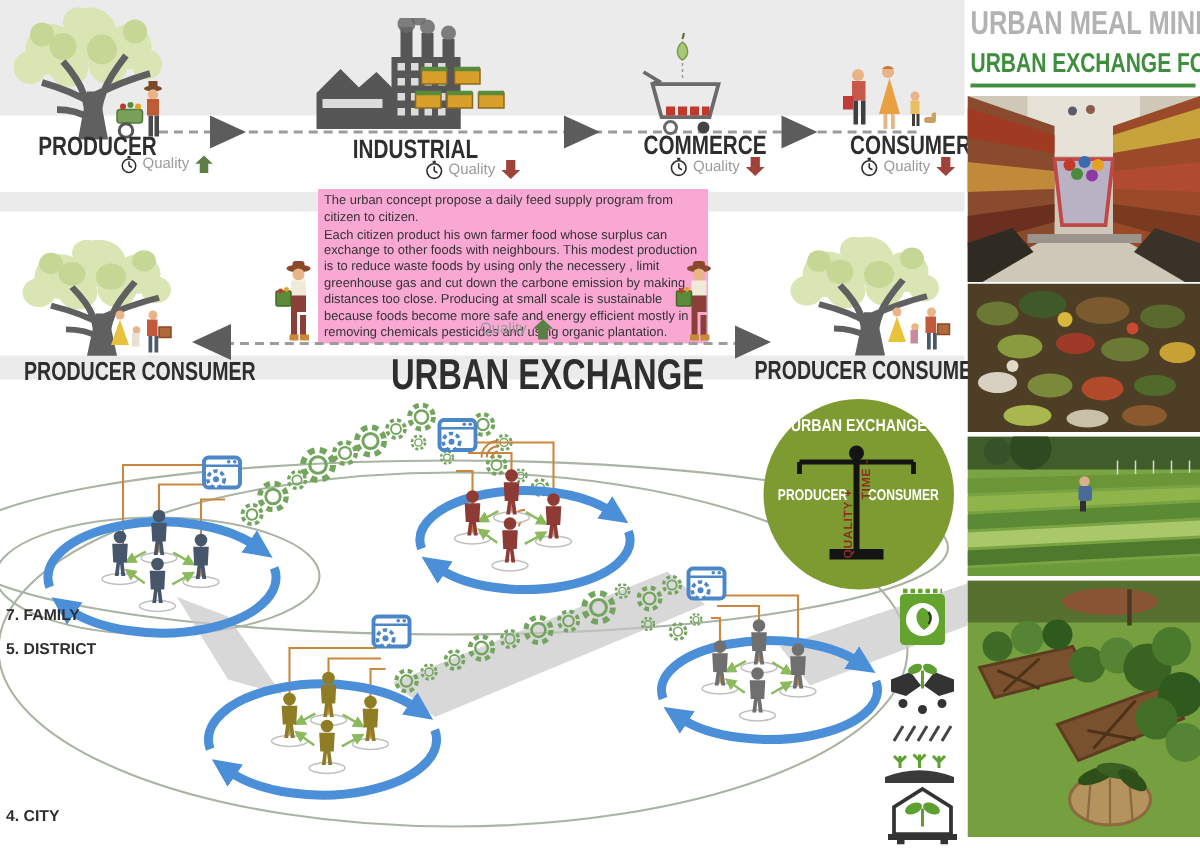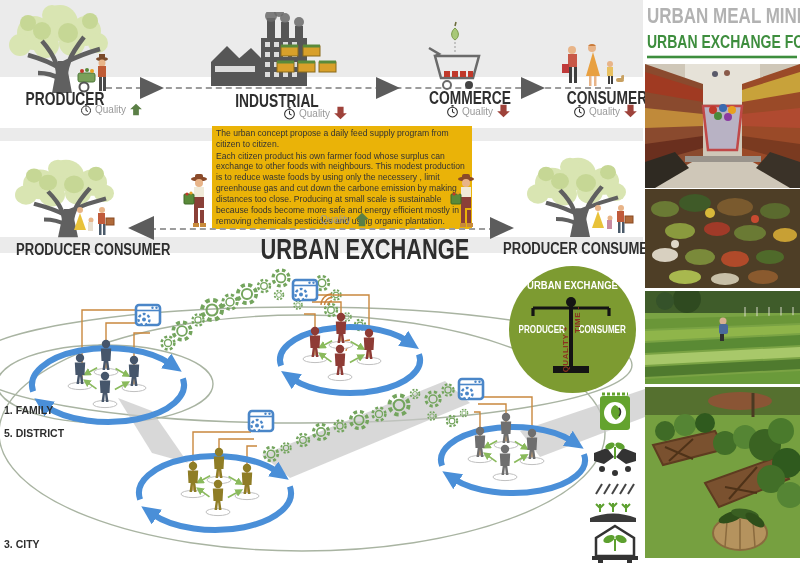--- a/index.html
+++ b/index.html
@@ -7,21 +7,21 @@
         font-family:"Liberation Sans",sans-serif;color:#2e2e2e;}
   .abs{position:absolute;}
   .gray-band{background:#ebebeb;}
   .stage-label{font-weight:bold;color:#2e2e2e;font-size:15px;text-align:center;
         transform:scale(.92,1.18);transform-origin:center top;white-space:nowrap;}
   .qrow{display:flex;align-items:center;gap:3px;position:absolute;}
   .qtext{font-size:10px;color:#9a9a9a;}
   .dash{border-top:2px dashed #9c9c9c;}
   .arrR{width:0;height:0;border-top:11px solid transparent;border-bottom:11px solid transparent;border-left:24px solid #5c5c5c;}
   .arrL{width:0;height:0;border-top:12px solid transparent;border-bottom:12px solid transparent;border-right:26px solid #5c5c5c;}
-  #desc{font-size:8.6px;color:#333;line-height:1.26;background:#eab308;padding:2px 4px;}
+  #desc{font-size:8.6px;color:#333;line-height:1.26;background:#f9a8d4;padding:2px 4px;}
   #desc p{margin:0 0 1px 0;}
   .pair-label{font-weight:bold;color:#2e2e2e;font-size:14.5px;transform:scale(.9,1.2);
         transform-origin:left top;white-space:nowrap;}
   .ux-title{font-weight:bold;color:#2e2e2e;font-size:23px;text-align:center;
         transform:scale(.95,1.25);transform-origin:center top;white-space:nowrap;}
   .lvl{font-weight:bold;font-size:10.5px;color:#2e2e2e;white-space:nowrap;}
   .badge{border-radius:50%;background:#7d9b31;}
   .badge-title{position:absolute;left:0;top:13px;width:100%;text-align:center;color:#fff;
         font-weight:bold;font-size:10px;transform:scale(.95,1.15);}
   .badge-side{position:absolute;top:59px;color:#fff;font-weight:bold;font-size:9px;transform:scale(.9,1.15);}
@@ -435,23 +435,23 @@
       <line x1="62" y1="36" x2="62" y2="101" stroke="#141414" stroke-width="4"></line>
       <rect x="44" y="100" width="36" height="7" fill="#141414"></rect>
     </svg>
     <div class="badge-title">URBAN EXCHANGE</div>
     <div class="badge-side" style="left:7px;">PRODUCER</div>
     <div class="badge-side" style="right:7px;">CONSUMER</div>
     <div class="vtext" style="left:64px;top:40px;">TIME -</div>
     <div class="vtext" style="left:52px;top:60px;">QUALITY +</div>
   </div>
 
-  <div class="abs lvl" style="left:4px;top:404px;">1.  FAMILY</div>
+  <div class="abs lvl" style="left:4px;top:404px;">7.  FAMILY</div>
   <div class="abs lvl" style="left:4px;top:427px;">5.  DISTRICT</div>
-  <div class="abs lvl" style="left:4px;top:538px;">3.  CITY</div>
+  <div class="abs lvl" style="left:4px;top:538px;">4.  CITY</div>
 
   <svg class="abs" style="left:596px;top:388px" width="38" height="45" viewBox="0 0 38 45">
     <rect x="4" y="8" width="30" height="34" rx="3" fill="#64a32e"></rect>
     <line x1="6" y1="6" x2="32" y2="6" stroke="#64a32e" stroke-width="3" stroke-dasharray="3 2"></line>
     <circle cx="19" cy="25" r="11" fill="#fff"></circle>
     <path d="M19,17 c7,3 8,11 1,15 c-6,-4 -7,-12 -1,-15 z" fill="#64a32e"></path>
     <path d="M23,20 q3,4 0,8" stroke="#2f2f2f" stroke-width="1.5" fill="none"></path>
   </svg>
   <svg class="abs" style="left:592px;top:437px" width="46" height="42" viewBox="0 0 46 42">
     <polygon points="2,16 15,11 22,20 12,27 2,24" fill="#333"></polygon>

